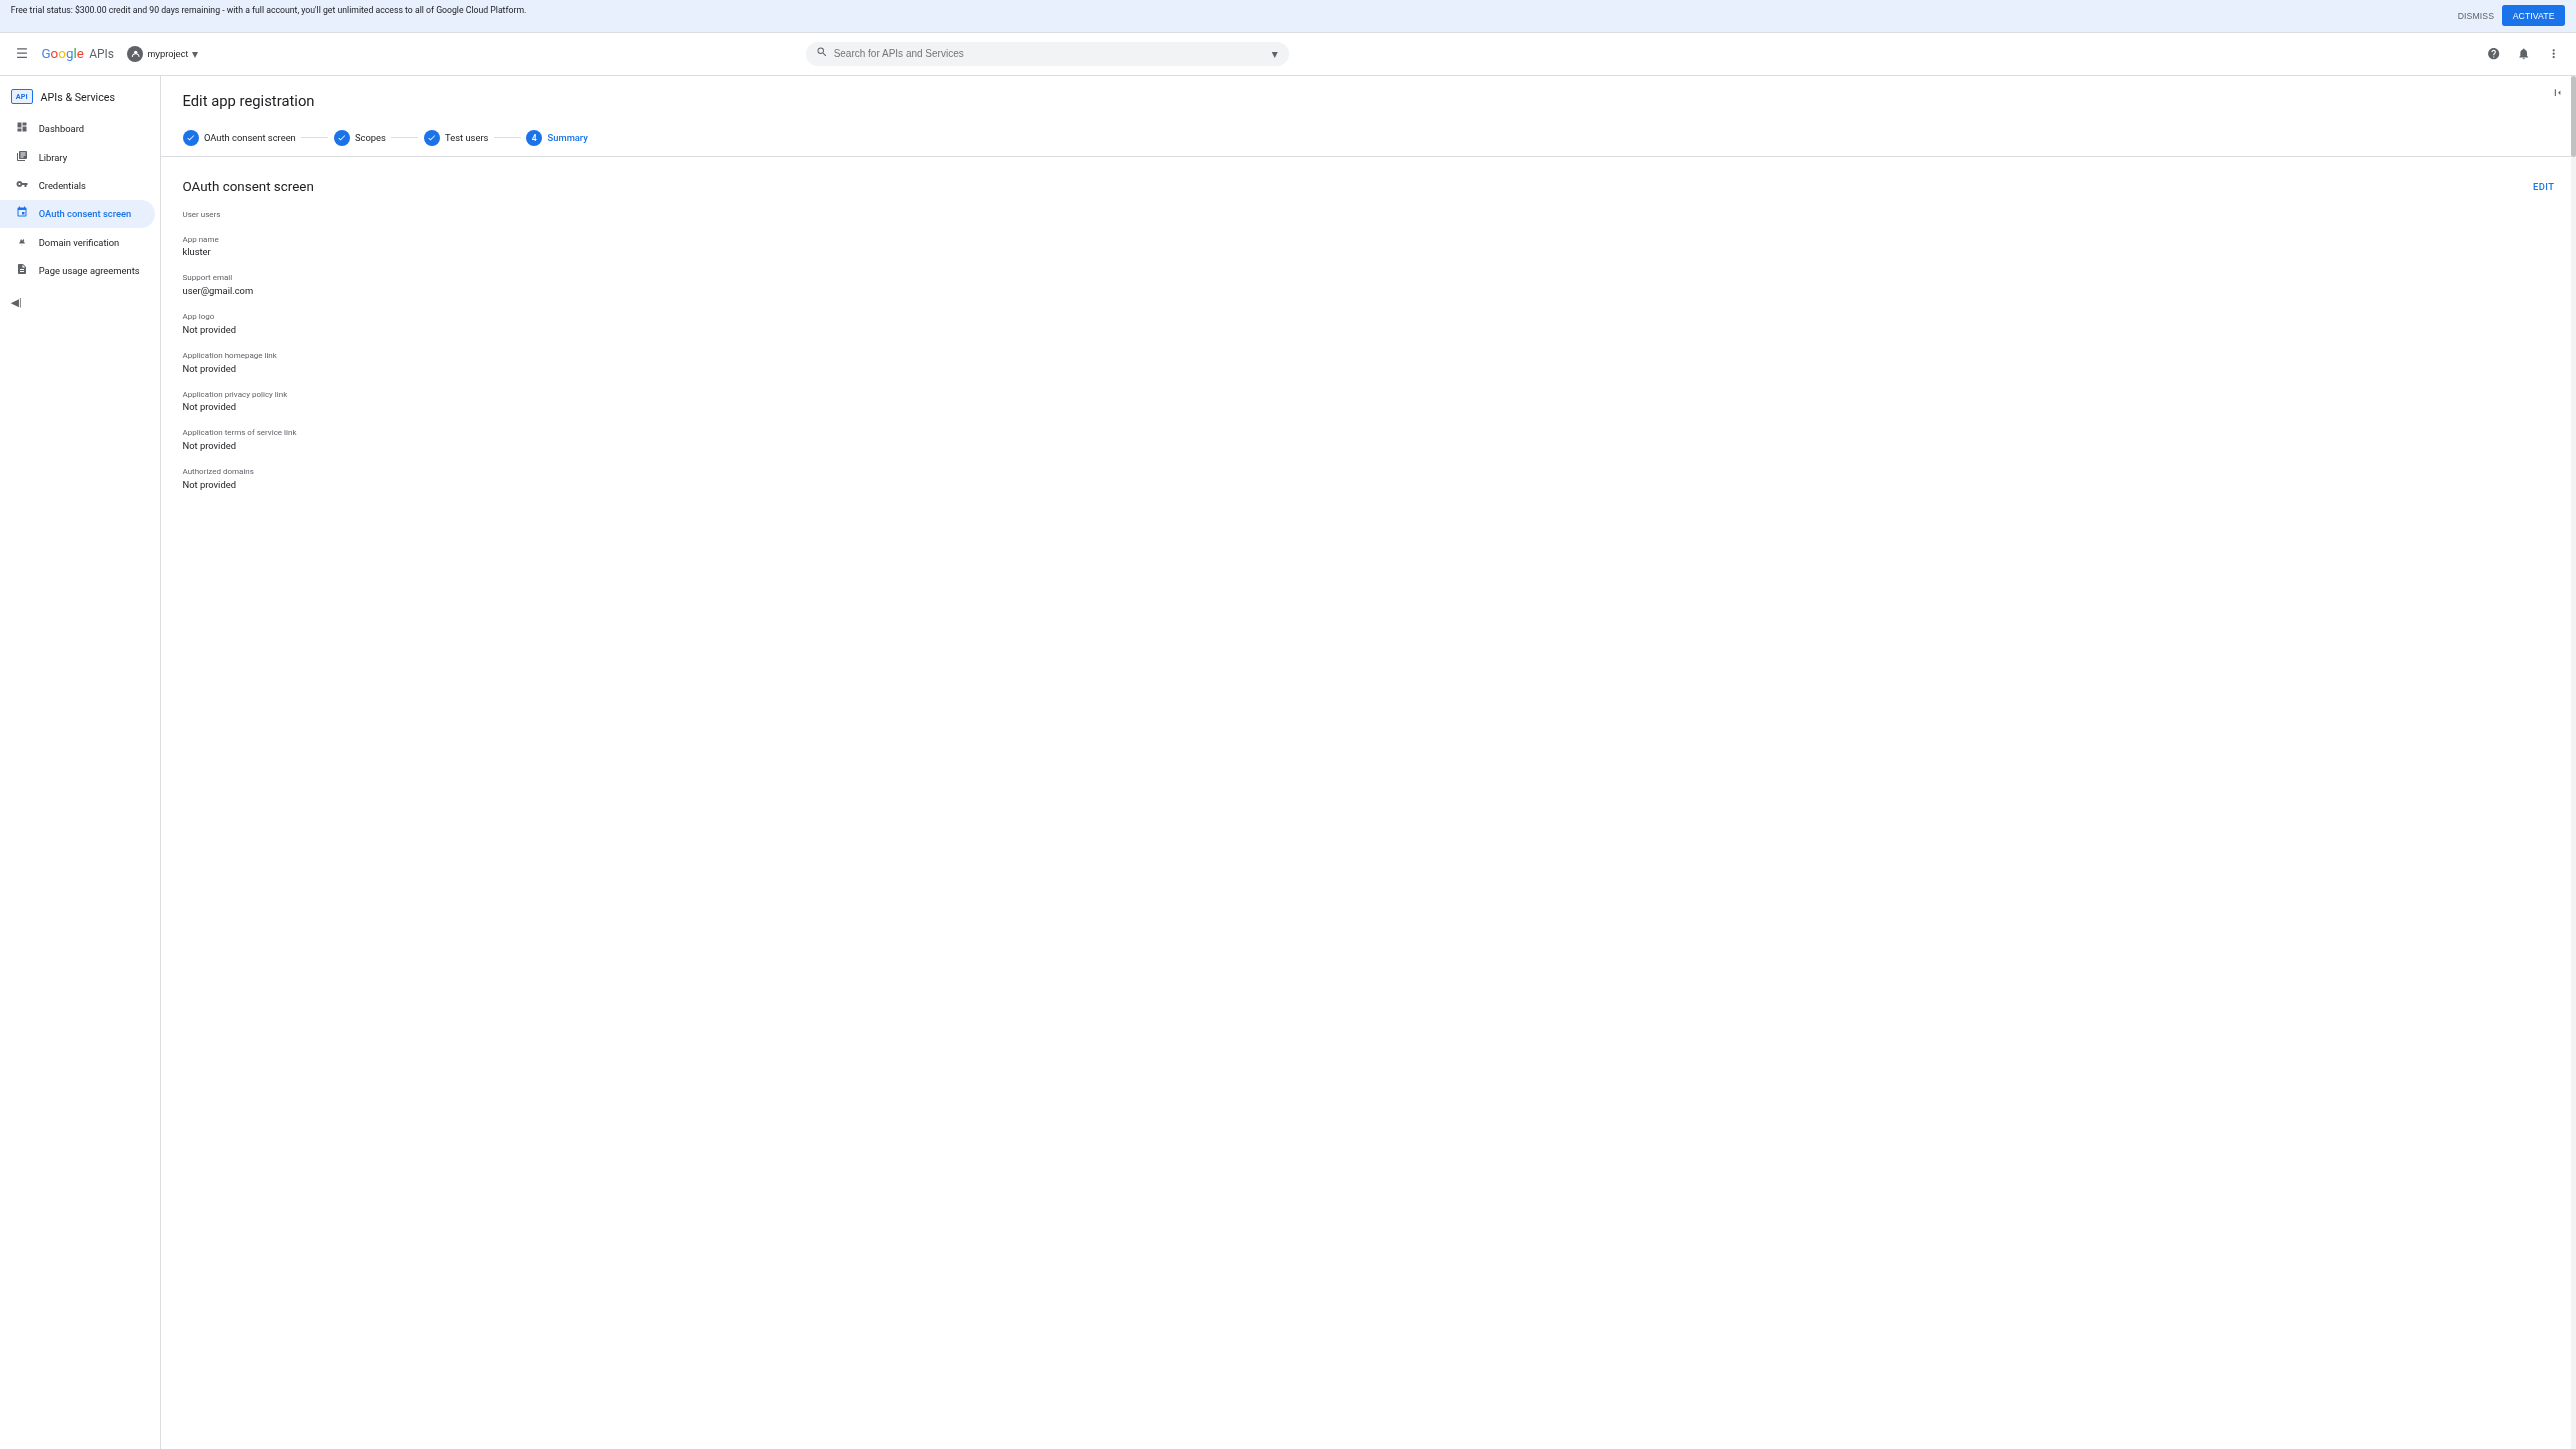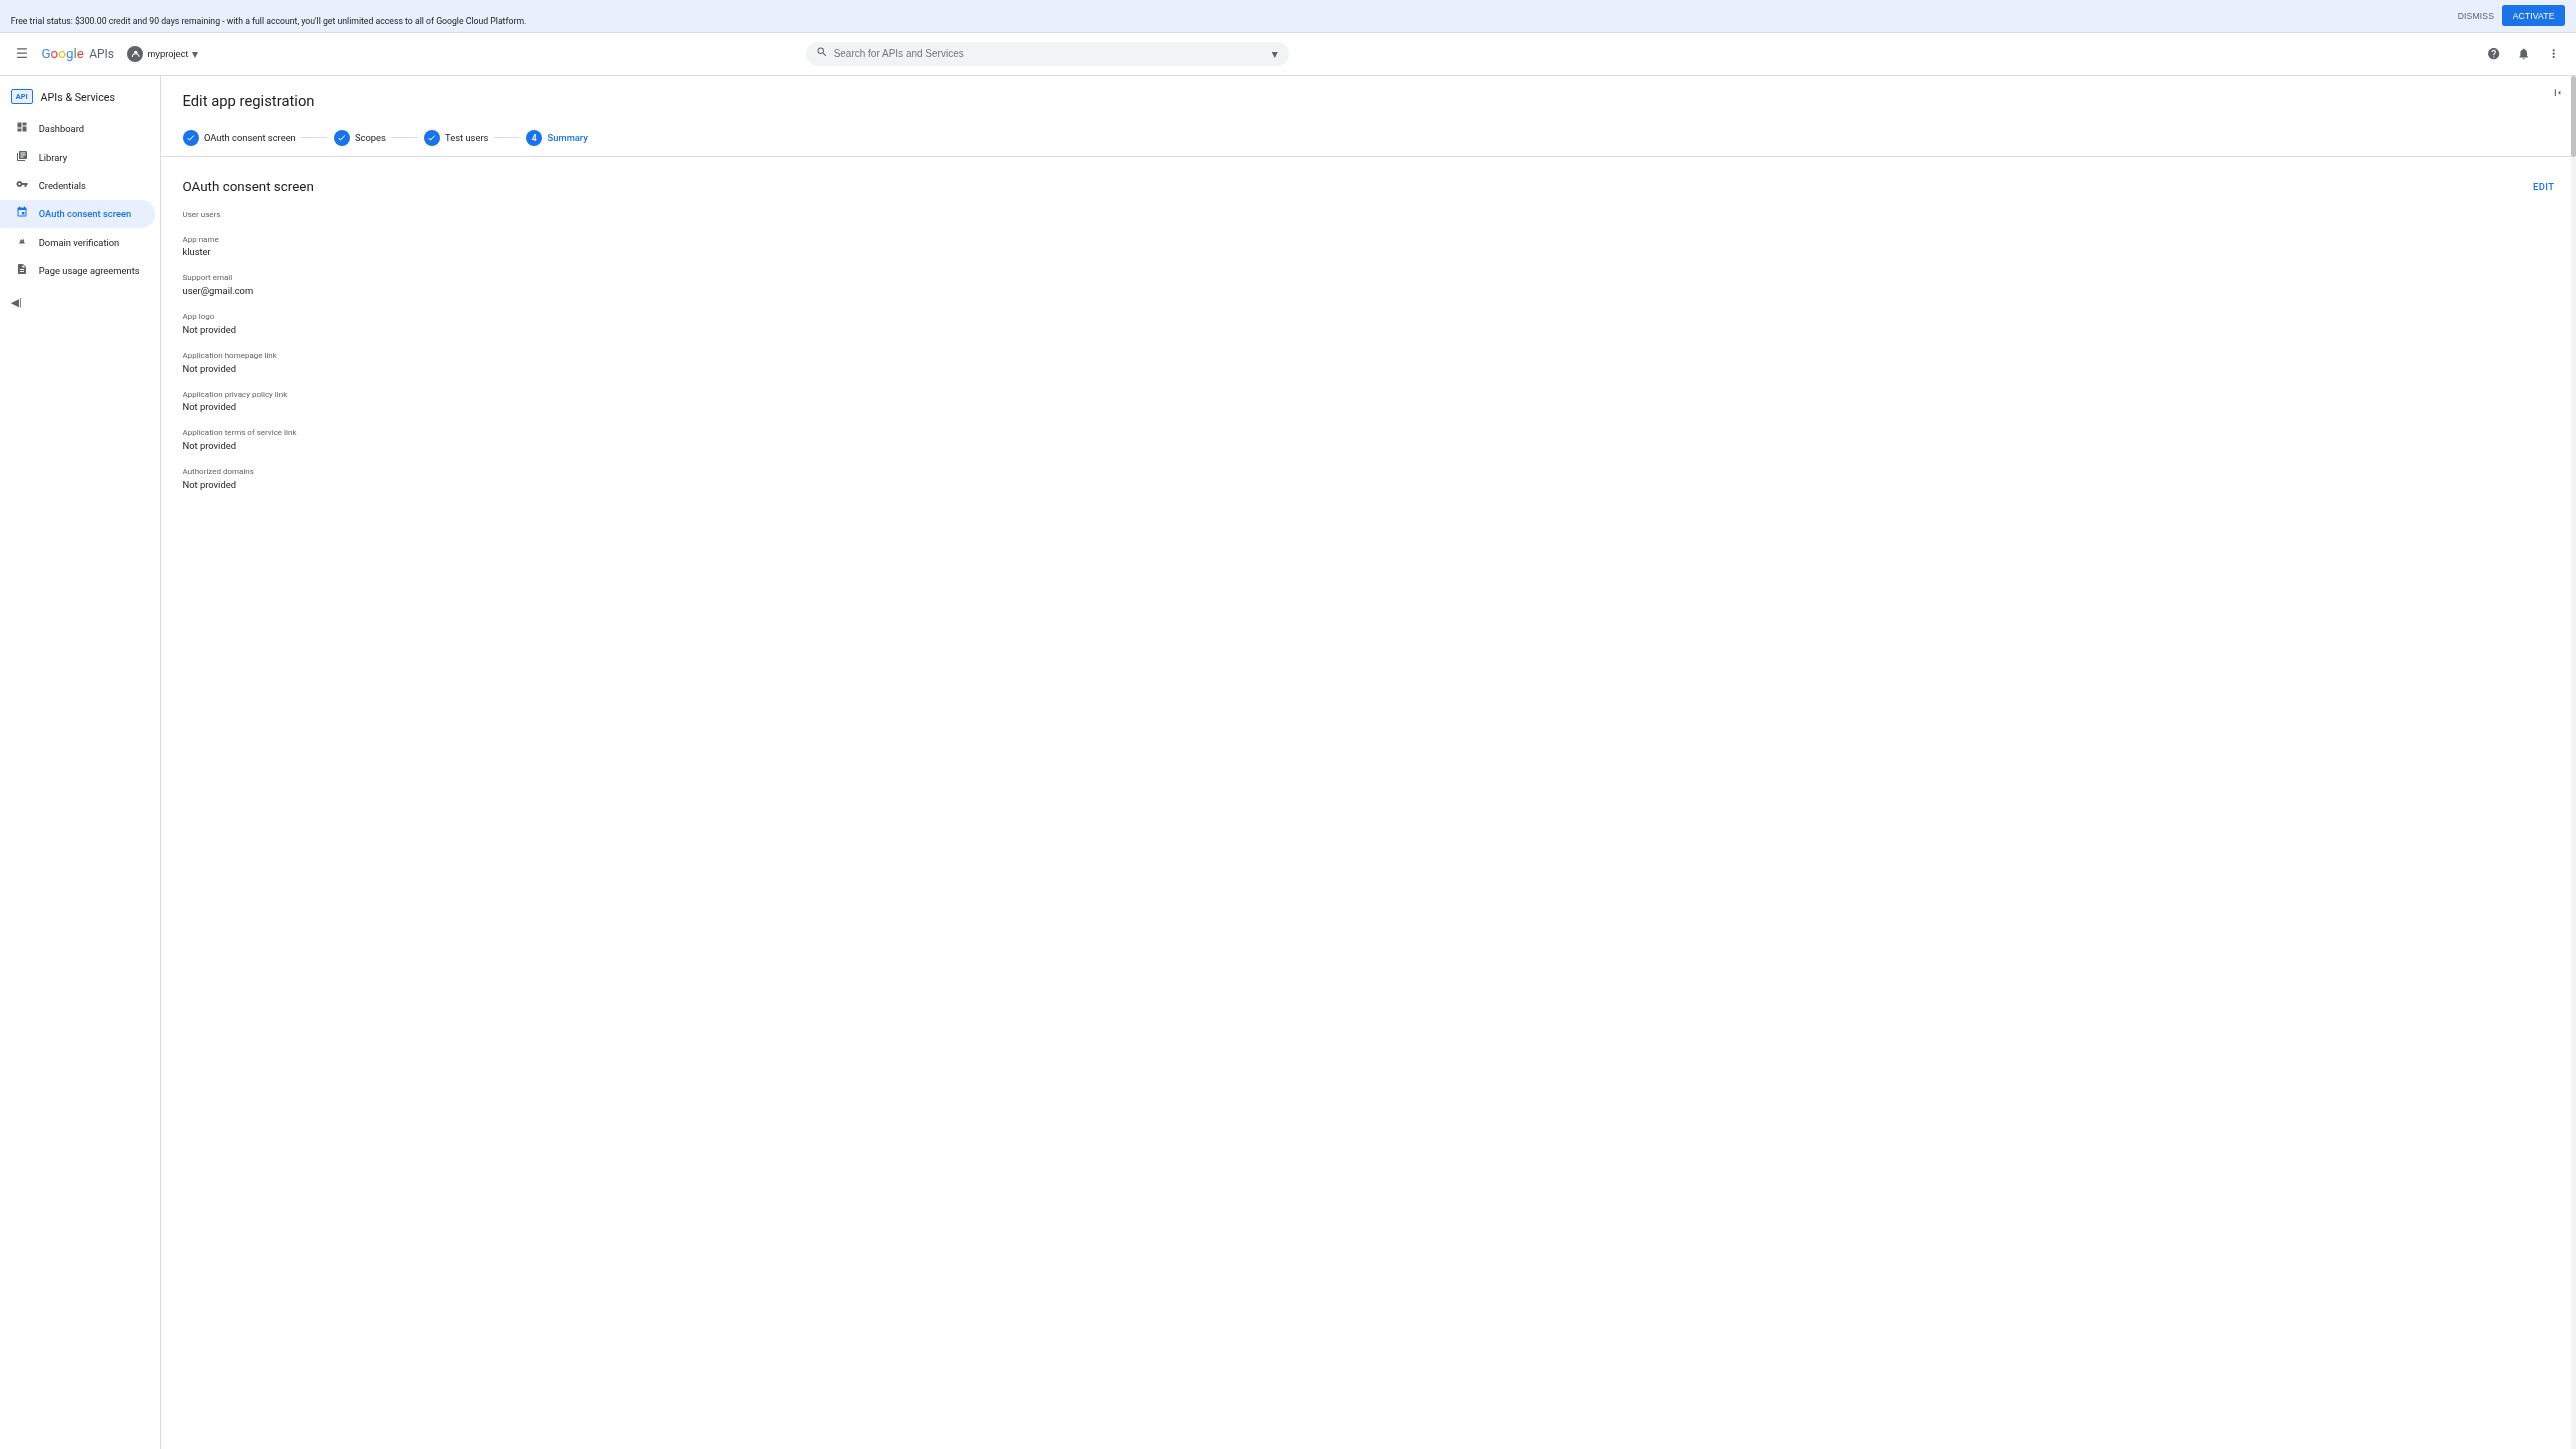--- a/index.html
+++ b/index.html
@@ -5,21 +5,21 @@
     * { box-sizing: border-box; margin: 0; padding: 0; }
     body { font-family: 'Google Sans', Roboto, Arial, sans-serif; font-size: 9.4px; color: #202124; background: #fff; }
 
     
     .top-banner {
       background: #e8f0fe;
       padding: 5.4px 10.7px;
       font-size: 8.7px;
       color: #202124;
       display: flex;
-      align-items: flex-end;
+      align-items: flex-start;
       justify-content: space-between;
       border-bottom: 0.7px solid #dadce0;
     }
     .top-banner .banner-actions {
       display: flex;
       align-items: center;
       gap: 0;
     }
     .dismiss-btn {
       background: transparent;

